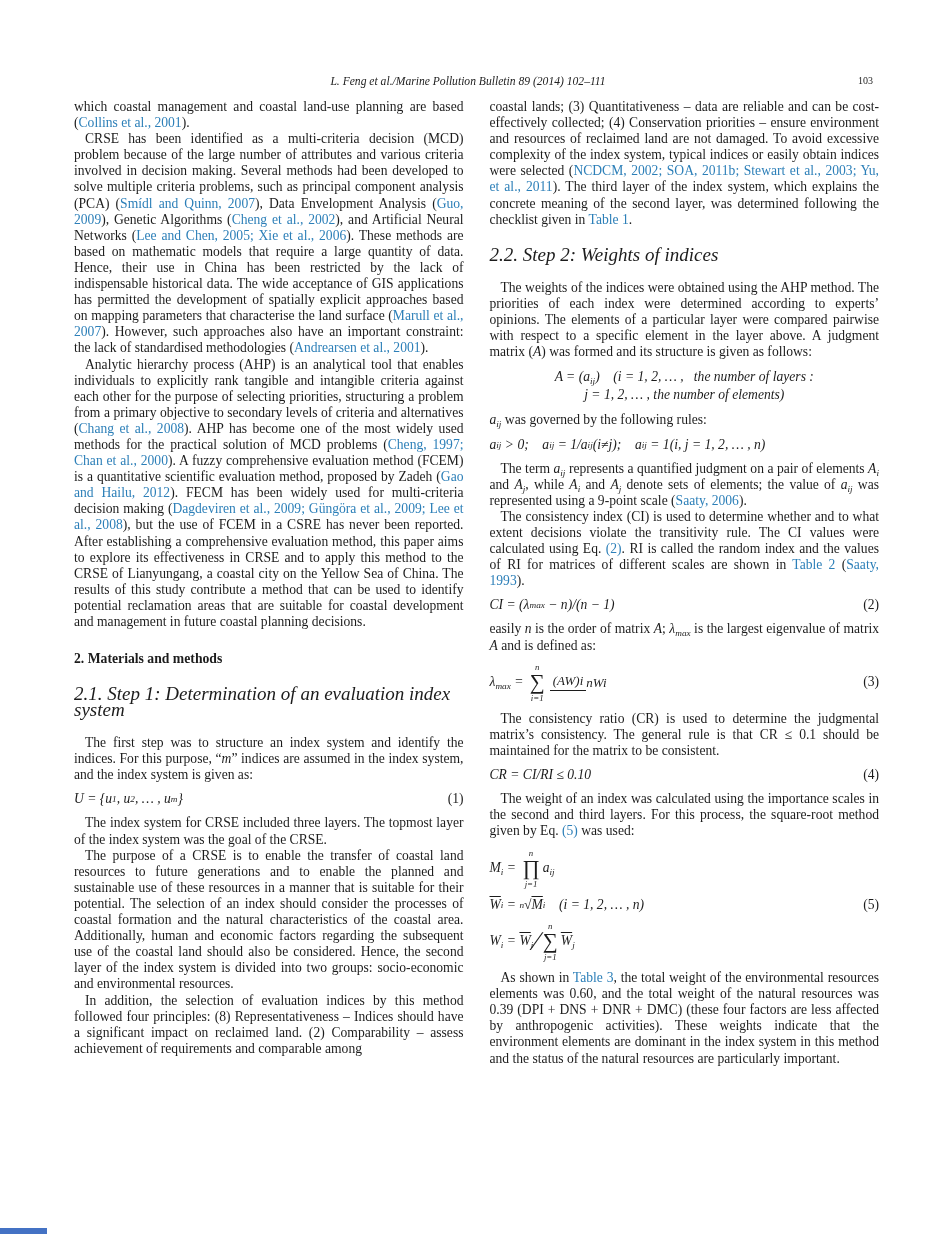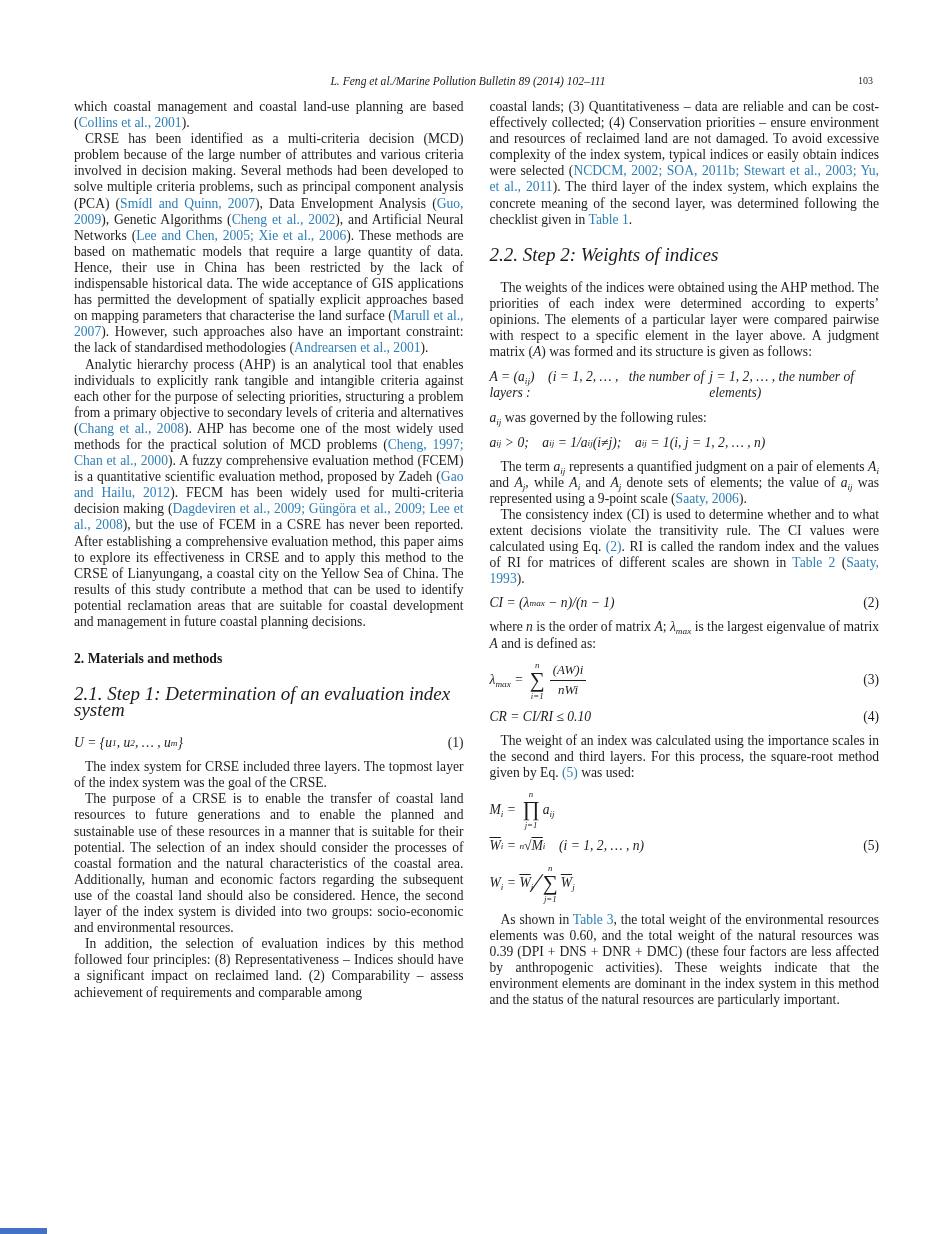--- a/index.html
+++ b/index.html
@@ -39,29 +39,29 @@
   .i{font-style:italic;}
   .sub{font-size:0.68em;vertical-align:-0.3em;line-height:0;}
   .sup{font-size:0.68em;vertical-align:0.5em;line-height:0;}
   .ol{text-decoration:overline;}
   .eq{
     display:flex;align-items:center;margin:8px 0;font-style:italic;font-size:13.6px;line-height:16.1px;
   }
   .eq .eq-no{margin-left:auto;font-style:normal;}
   .eq-body{display:inline-flex;align-items:center;}
   .eq-body > span{white-space:pre;}
-  .eq.multiline{flex-direction:row;align-items:center;}
+  .eq.multiline{flex-direction:column;align-items:center;}
   .eq.multiline .eq-line{margin:1px 0;}
   .bigop{
     display:inline-flex;flex-direction:column;align-items:center;margin:0 3px;line-height:1;
   }
   .bigop .op{font-size:21px;font-style:normal;line-height:1;}
   .bigop .lim{font-size:8.8px;font-style:italic;line-height:1.15;}
   .frac{
-    display:inline-flex;flex-direction:column;align-items:center;font-size:13px;line-height:1.25;margin:0 2px;
+    display:inline-flex;flex-direction:row;align-items:center;font-size:13px;line-height:1.25;margin:0 2px;
   }
   .frac .num{border-bottom:1px solid var(--ink);padding:0 3px 1px;}
   .frac .den{padding-top:1px;}
   .slash{font-size:27px;font-style:normal;margin:0 1px;font-weight:normal;}
   .corner-bar{position:absolute;left:0;bottom:0;width:47px;height:6px;background:#4472c4;}
 </style>
 </head>
 <body>
 
 <div class="page">
@@ -72,20 +72,21 @@
   </div>
 
   <div class="columns">
 
     <section class="col">
       <p class="noindent"><span>which coastal management and coastal land-use planning are based (</span><span class="link">Collins et al., 2001</span><span>).</span></p>
       <p><span>CRSE has been identified as a multi-criteria decision (MCD) problem because of the large number of attributes and various criteria involved in decision making. Several methods had been developed to solve multiple criteria problems, such as principal component analysis (PCA) (</span><span class="link">Smídl and Quinn, 2007</span><span>), Data Envelopment Analysis (</span><span class="link">Guo, 2009</span><span>), Genetic Algorithms (</span><span class="link">Cheng et al., 2002</span><span>), and Artificial Neural Networks (</span><span class="link">Lee and Chen, 2005; Xie et al., 2006</span><span>). These methods are based on mathematic models that require a large quantity of data. Hence, their use in China has been restricted by the lack of indispensable historical data. The wide acceptance of GIS applications has permitted the development of spatially explicit approaches based on mapping parameters that characterise the land surface (</span><span class="link">Marull et al., 2007</span><span>). However, such approaches also have an important constraint: the lack of standardised methodologies (</span><span class="link">Andrearsen et al., 2001</span><span>).</span></p>
       <p><span>Analytic hierarchy process (AHP) is an analytical tool that enables individuals to explicitly rank tangible and intangible criteria against each other for the purpose of selecting priorities, structuring a problem from a primary objective to secondary levels of criteria and alternatives (</span><span class="link">Chang et al., 2008</span><span>). AHP has become one of the most widely used methods for the practical solution of MCD problems (</span><span class="link">Cheng, 1997; Chan et al., 2000</span><span>). A fuzzy comprehensive evaluation method (FCEM) is a quantitative scientific evaluation method, proposed by Zadeh (</span><span class="link">Gao and Hailu, 2012</span><span>). FECM has been widely used for multi-criteria decision making (</span><span class="link">Dagdeviren et al., 2009; Güngöra et al., 2009; Lee et al., 2008</span><span>), but the use of FCEM in a CSRE has never been reported. After establishing a comprehensive evaluation method, this paper aims to explore its effectiveness in CRSE and to apply this method to the CRSE of Lianyungang, a coastal city on the Yellow Sea of China. The results of this study contribute a method that can be used to identify potential reclamation areas that are suitable for coastal development and management in future coastal planning decisions.</span></p>
       <h2>2. Materials and methods</h2>
       <h3>2.1. Step 1: Determination of an evaluation index system</h3>
+      <p><span>The first step was to structure an index system and identify the indices. For this purpose, “</span><span class="i">m</span><span>” indices are assumed in the index system, and the index system is given as:</span></p>
       <div class="eq">
         <span class="eq-body">
             <span>U = {u</span>
             <span class="sub">1</span>
             <span>, u</span>
             <span class="sub">2</span>
             <span>, … , u</span>
             <span class="sub">m</span>
             <span>}</span>
           </span>
@@ -121,36 +122,37 @@
       <p><span>The term </span><span class="i">a</span><span class="i sub">ij</span><span> represents a quantified judgment on a pair of elements </span><span class="i">A</span><span class="i sub">i</span><span> and </span><span class="i">A</span><span class="i sub">j</span><span>, while </span><span class="i">A</span><span class="i sub">i</span><span> and </span><span class="i">A</span><span class="i sub">j</span><span> denote sets of elements; the value of </span><span class="i">a</span><span class="i sub">ij</span><span> was represented using a 9-point scale (</span><span class="link">Saaty, 2006</span><span>).</span></p>
       <p><span>The consistency index (CI) is used to determine whether and to what extent decisions violate the transitivity rule. The CI values were calculated using Eq. </span><span class="link">(2)</span><span>. RI is called the random index and the values of RI for matrices of different scales are shown in </span><span class="link">Table 2</span><span> (</span><span class="link">Saaty, 1993</span><span>).</span></p>
       <div class="eq">
         <span class="eq-body">
             <span>CI = (λ</span>
             <span class="sub">max</span>
             <span> − n)/(n − 1)</span>
           </span>
         <span class="eq-no">(2)</span>
       </div>
-      <p class="noindent"><span>where </span><span class="i">n</span><span> is the order of matrix </span><span class="i">A</span><span>; </span><span class="i">λ</span><span class="i sub">max</span><span> is the largest eigenvalue of matrix </span><span class="i">A</span><span> and is defined as:</span></p>
+      <p class="noindent"><span>easily </span><span class="i">n</span><span> is the order of matrix </span><span class="i">A</span><span>; </span><span class="i">λ</span><span class="i sub">max</span><span> is the largest eigenvalue of matrix </span><span class="i">A</span><span> and is defined as:</span></p>
       <div class="eq">
         <span class="eq-body">
           <span><span>λ</span><span class="sub">max</span><span> = </span></span>
           <span class="bigop">
             <span class="lim">n</span>
             <span class="op">∑</span>
             <span class="lim">i=1</span>
           </span>
           <span class="frac">
             <span class="num"><span>(AW)i</span></span>
             <span class="den"><span>nWi</span></span>
           </span>
         </span>
         <span class="eq-no">(3)</span>
       </div>
+      <p><span>The consistency ratio (CR) is used to determine the judgmental matrix’s consistency. The general rule is that CR ≤ 0.1 should be maintained for the matrix to be consistent.</span></p>
       <div class="eq">
         <span class="eq-body">
             <span>CR = CI/RI ≤ 0.10</span>
           </span>
         <span class="eq-no">(4)</span>
       </div>
       <p><span>The weight of an index was calculated using the importance scales in the second and third layers. For this process, the square-root method given by Eq. </span><span class="link">(5)</span><span> was used:</span></p>
       <div class="eq">
         <span class="eq-body">
           <span><span>M</span><span class="sub">i</span><span> = </span></span>

